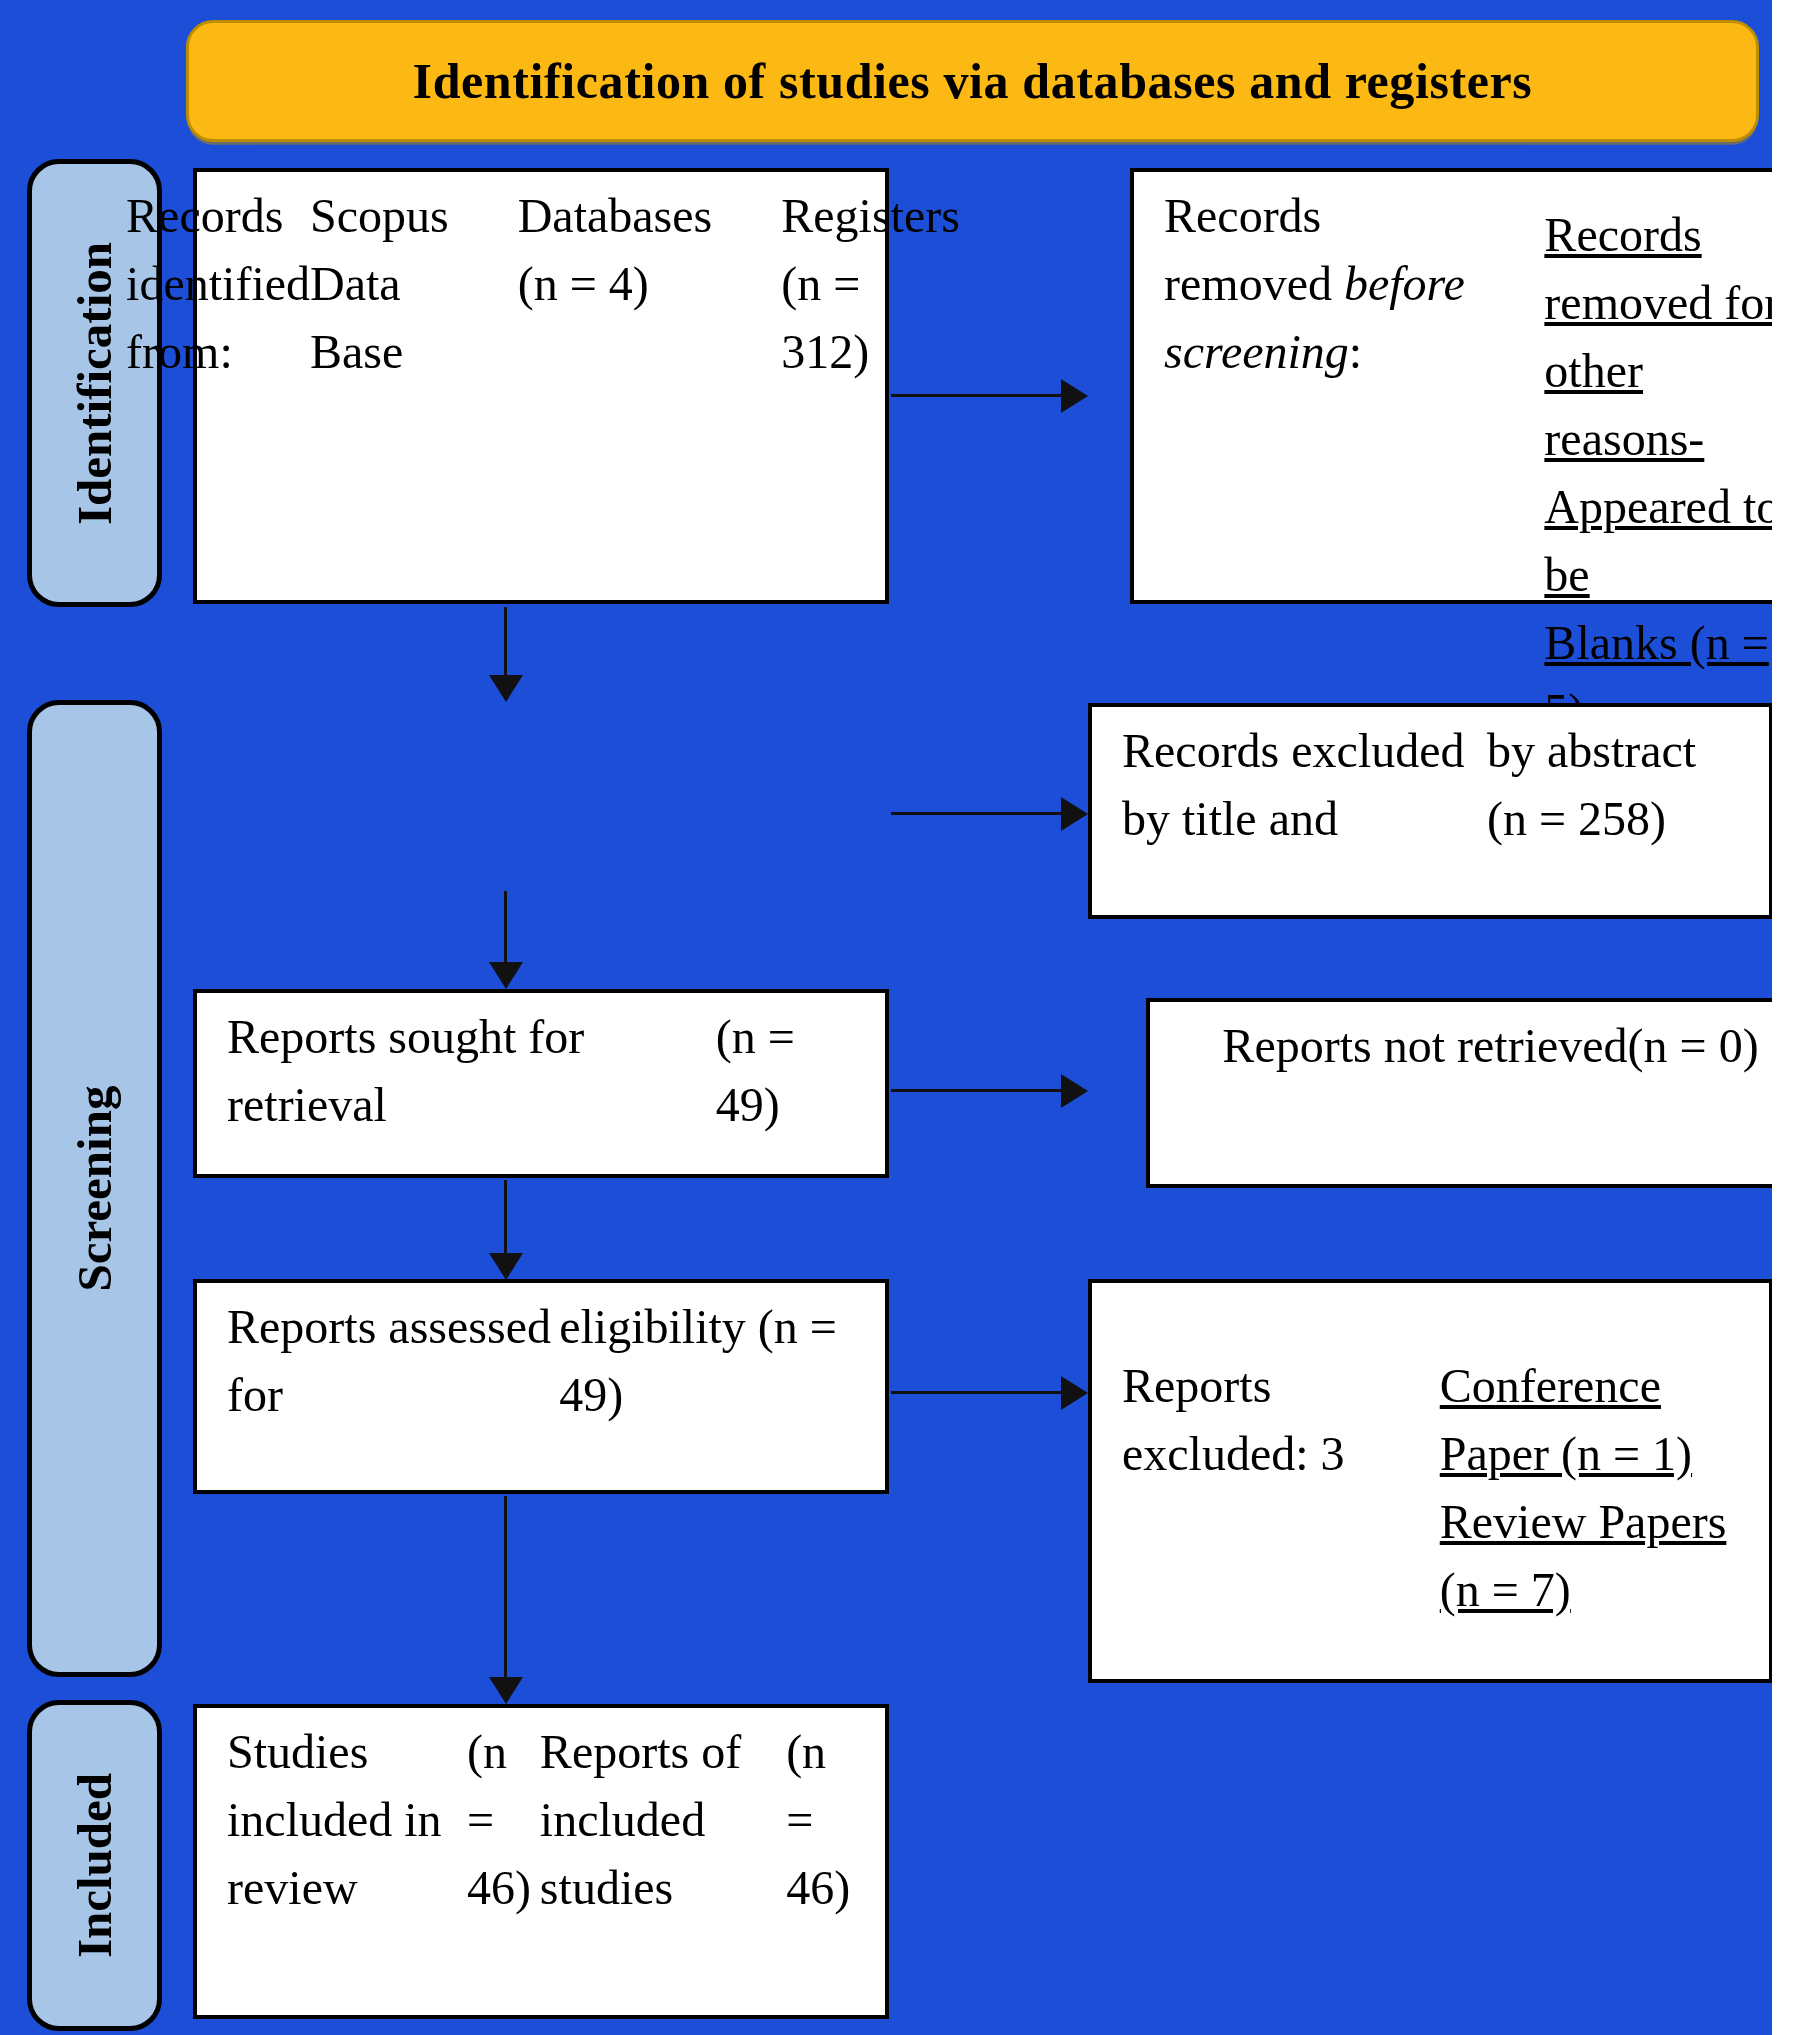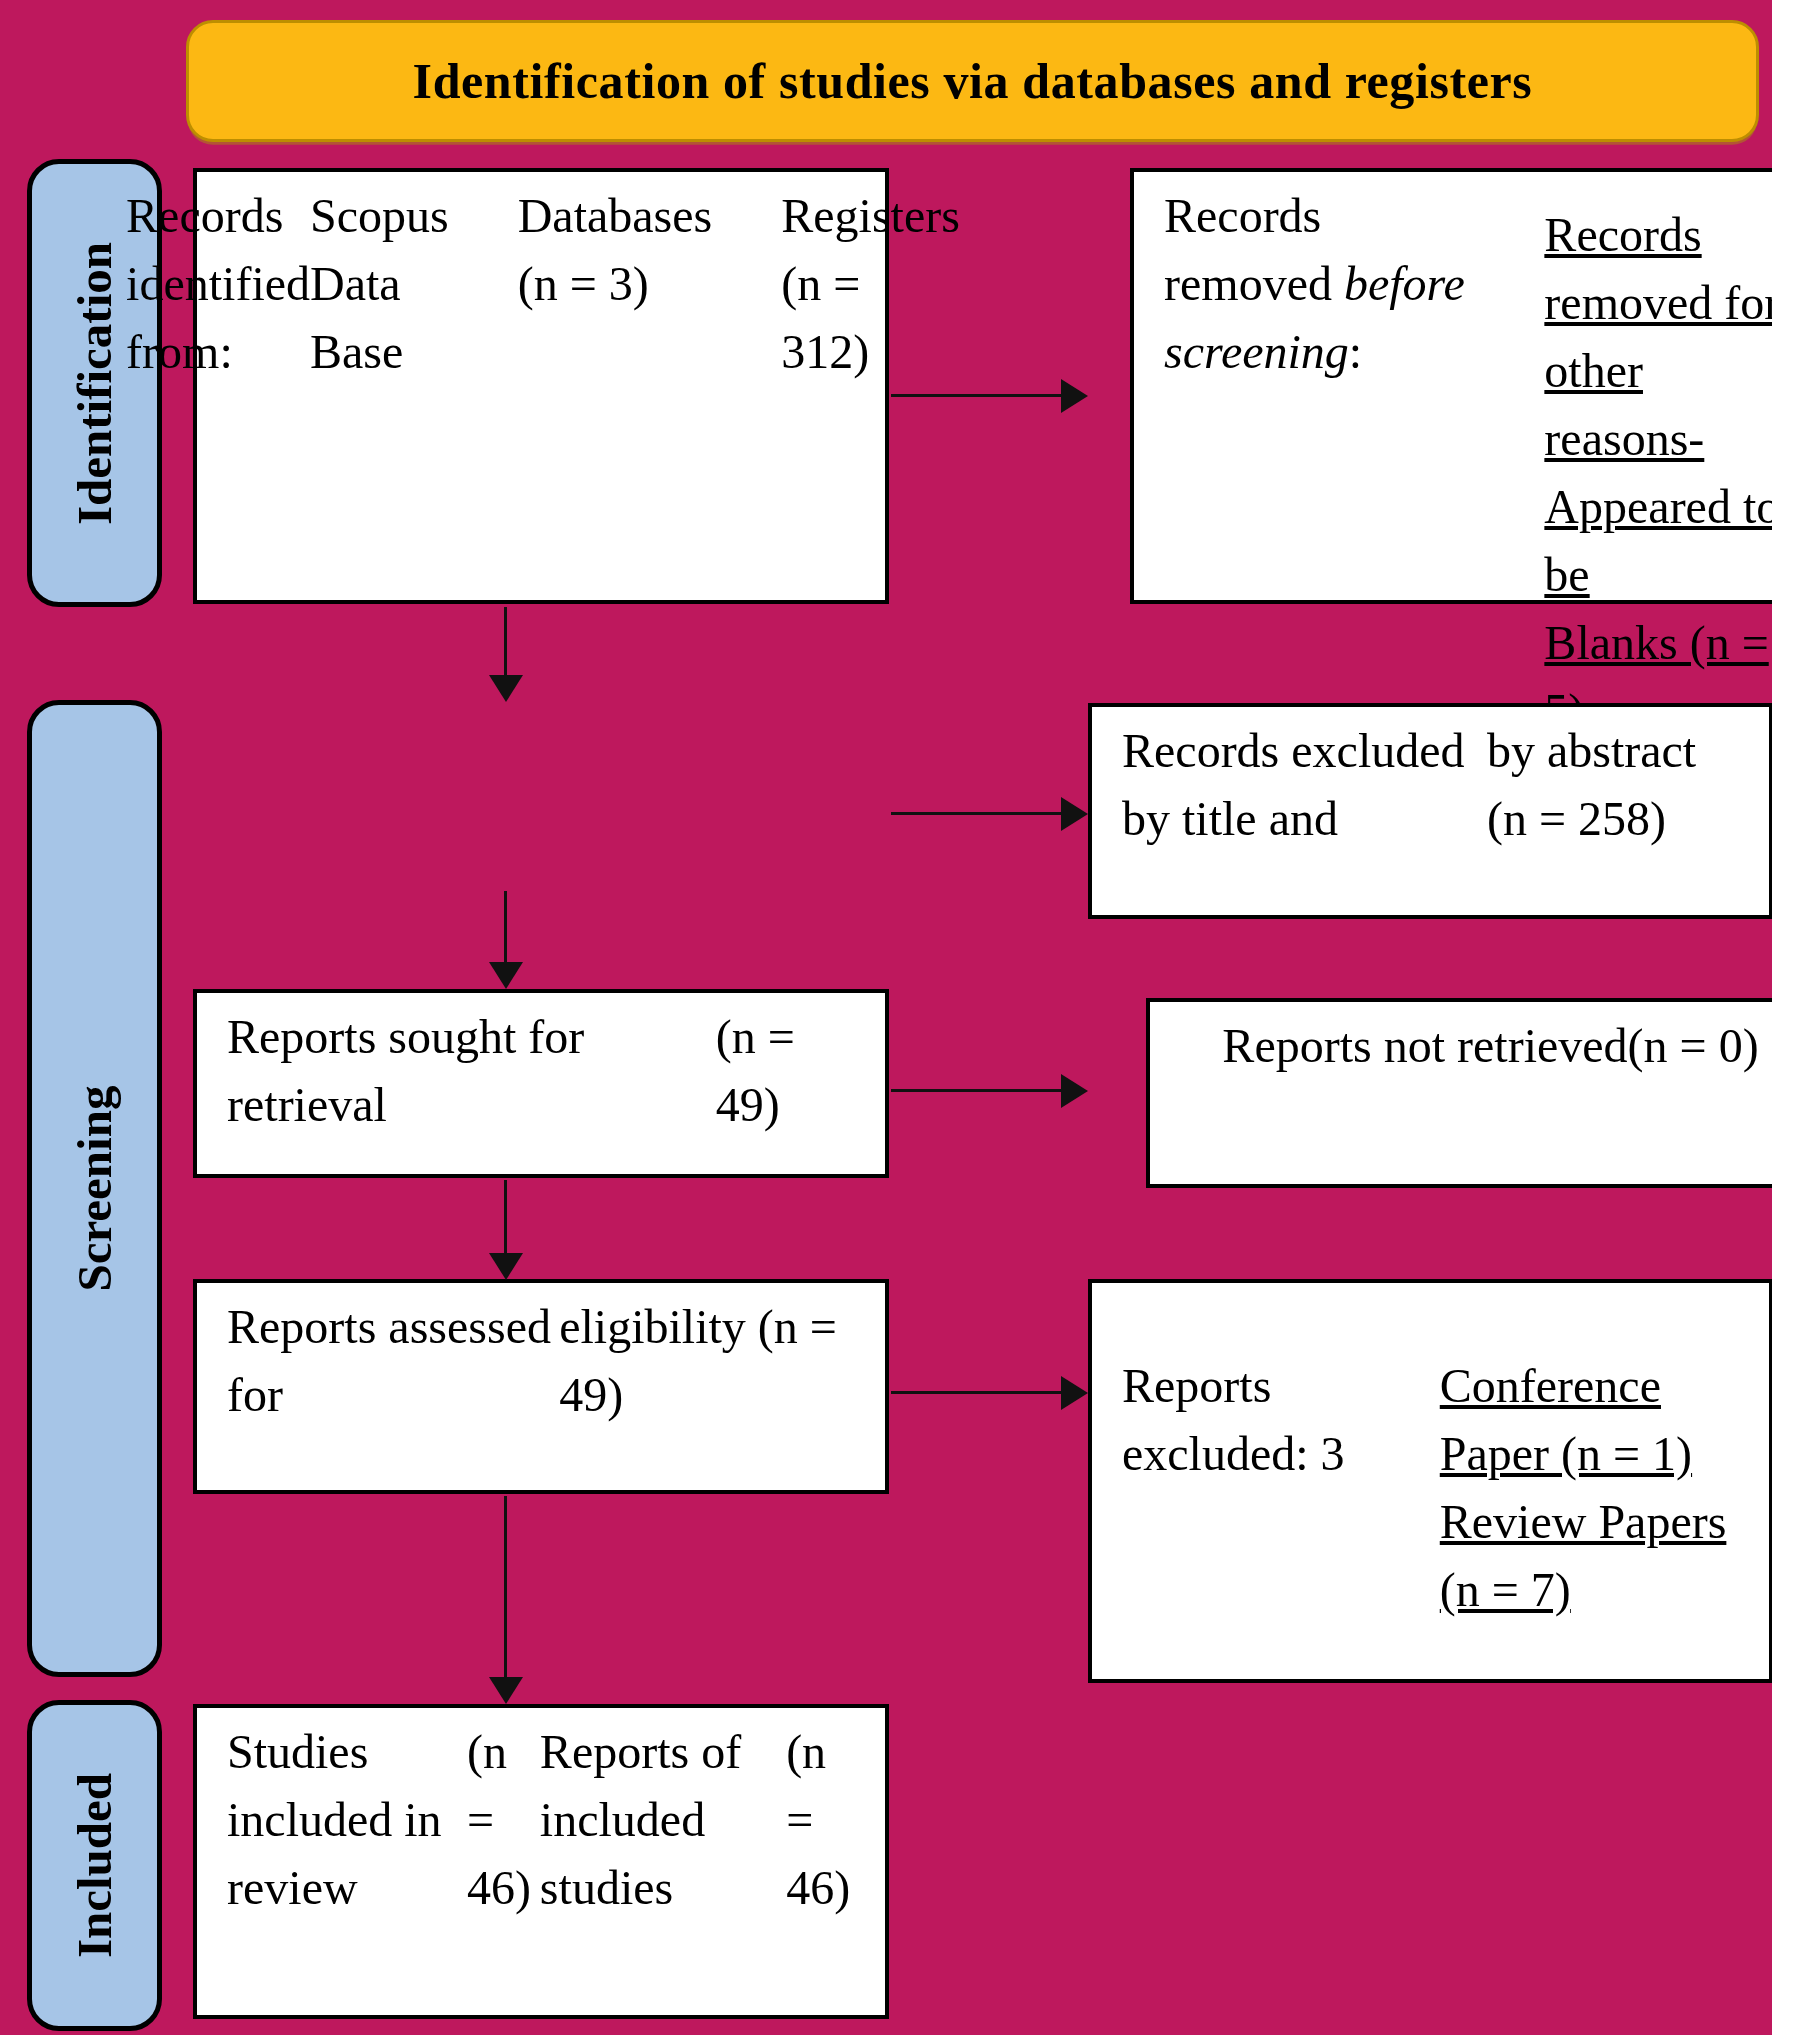--- a/index.html
+++ b/index.html
@@ -1,19 +1,19 @@
 <!DOCTYPE html>
 <html style="--banner-fill: #FCB813; --banner-border: #BD8E00; --stage-fill: #A6C5E7; --box-border: #000000; --arrow-color: #111111;font-size:9px"><head>
 <meta charset="utf-8">
 <style>
   html,body { margin:0; padding:0; background:#ffffff; }
   #canvas {
     position:relative;
     width:1772px; height:2035px;
-    background:#be185d;
+    background:#1d4ed8;
     font-family:"Liberation Serif","DejaVu Serif",serif;
     color:#000;
     overflow:hidden;
   }
 
   
   #banner {
     position:absolute; left:186px; top:19.6px; width:1573px; height:122px;
     background:var(--banner-fill,#FCB813);
     border:3.9px solid var(--banner-border,#BD8E00);
@@ -116,21 +116,21 @@
   <div class="stage" id="st-scr">
     <span class="stage-label">Screening</span>
   </div>
   <div class="stage" id="st-inc">
     <span class="stage-label">Included</span>
   </div>
 
   <div class="box" id="b1">
     <div class="line g">Records identified from:</div>
     <div class="line g">Scopus Data Base</div>
-    <div class="line g ind">Databases (n = 3)</div>
+    <div class="line g ind">Databases (n = 4)</div>
     <div class="line ind">Registers (n = 312)</div>
   </div>
 
 
   <div class="box" id="b3">
     <div class="line">Reports sought for retrieval</div>
     <div class="line">(n = 49)</div>
   </div>
 
   <div class="box" id="b4">

